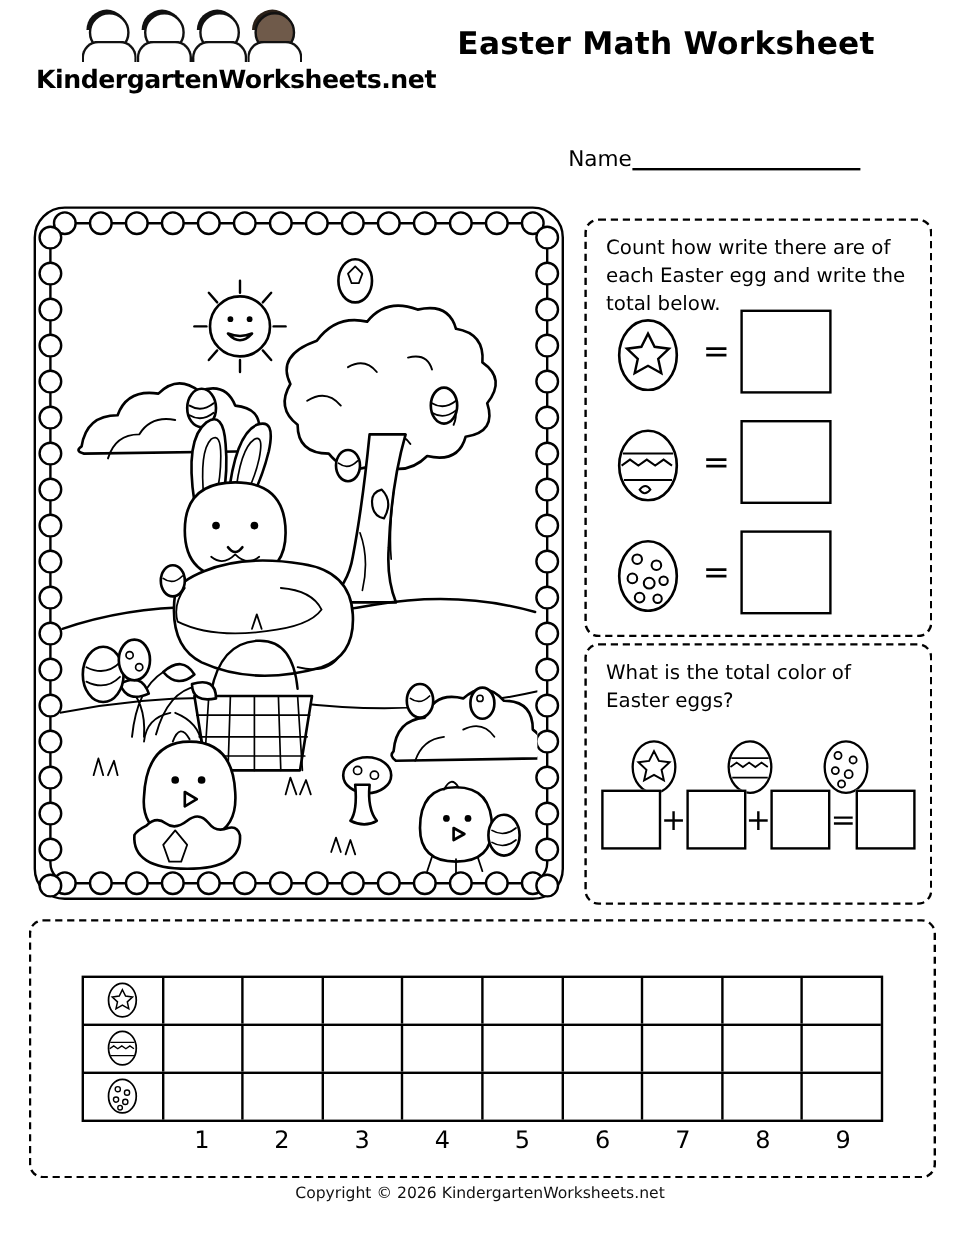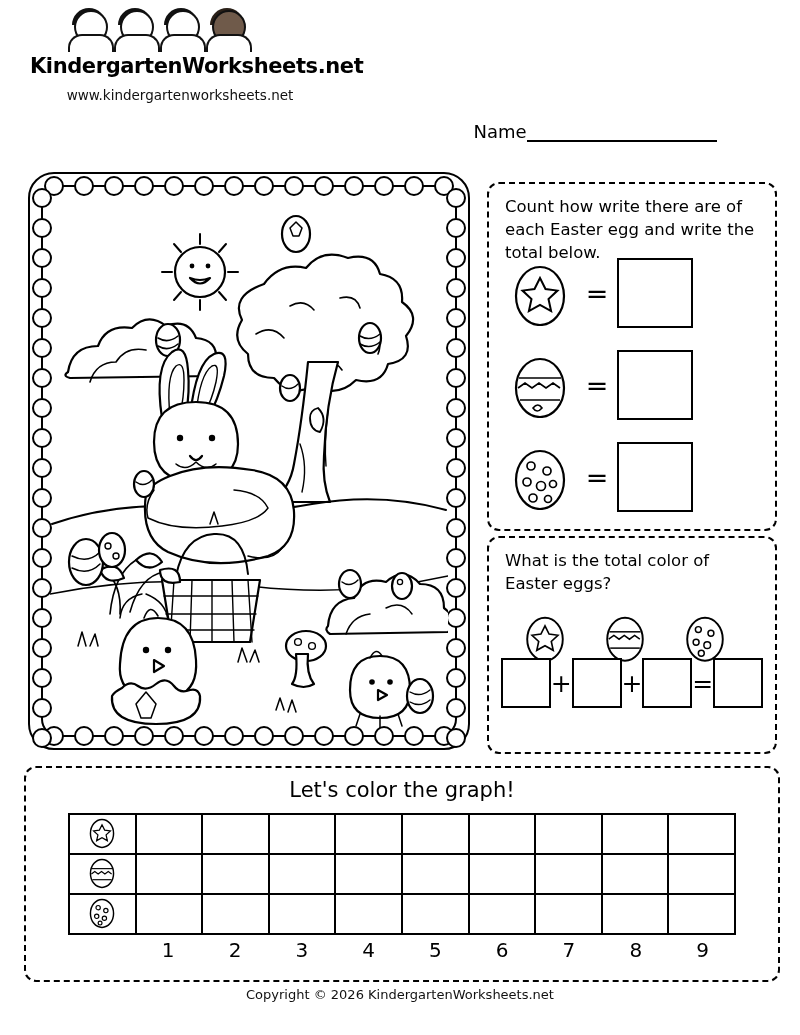--- a/index.html
+++ b/index.html
@@ -338,24 +338,24 @@
             <div class="head"></div>
             <div class="body"></div>
         </div>
         <div class="kid k4 dark">
           <div class="hair"></div>
             <div class="head"></div>
             <div class="body"></div>
         </div>
       </div>
       <div class="logo-text">KindergartenWorksheets.net</div>
-      <div class="logo-url">www.kindergartenworksheets.net</div>
     </div>
 
     <div class="title-block">
+      <div class="title-main">Easter Math Worksheet</div>
     </div>
   </div>
 
   <div class="name-line">
     <span>Name</span><span class="rule"></span>
   </div>
 
 
   <div class="picture-frame">
     <div class="scallop-outer"></div>
@@ -639,21 +639,20 @@
       <div class="op">+</div>
       <div class="tbox"></div>
       <div class="op">+</div>
       <div class="tbox"></div>
       <div class="op">=</div>
       <div class="tbox"></div>
     </div>
   </div>
 
   <div class="panel panel-graph">
-    <div class="graph-title">Let's color the graph!</div>
 
     <div class="graph-grid">
       <div class="graph-row">
         <div class="graph-cell">
           <span>
             <svg width="26" height="34" viewBox="0 0 54 66" fill="#fff" stroke="#000" stroke-width="3">
               <ellipse cx="27" cy="36" rx="24" ry="29"></ellipse>
               <path d="M27 18 l5.5 11 12 1.6 -9 8.4 2.6 12 -11.1 -6.2 -11.1 6.2 2.6 -12 -9 -8.4 12 -1.6z" stroke-width="2.6"></path>
             </svg>
           </span>

